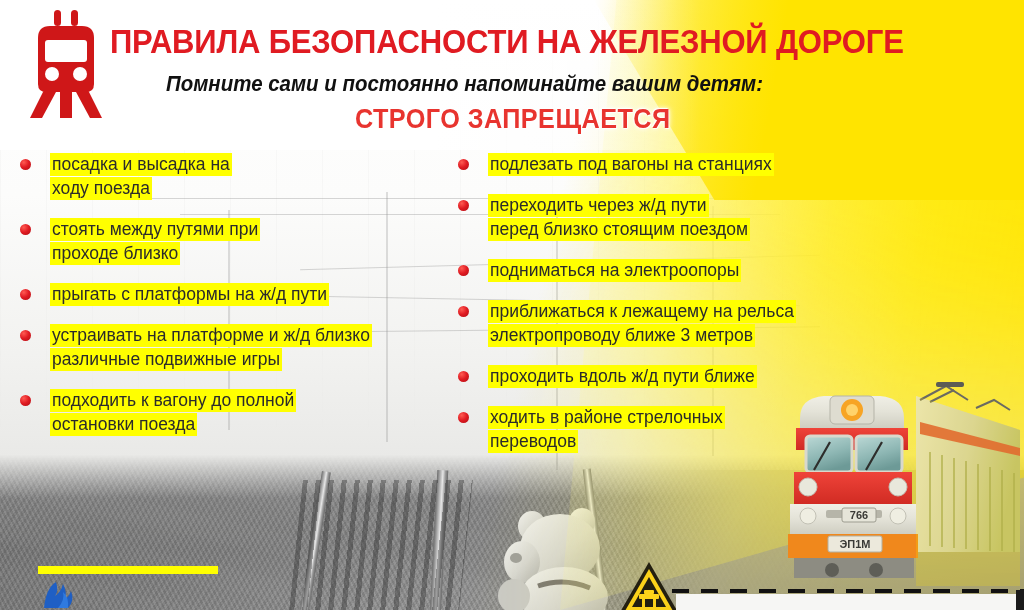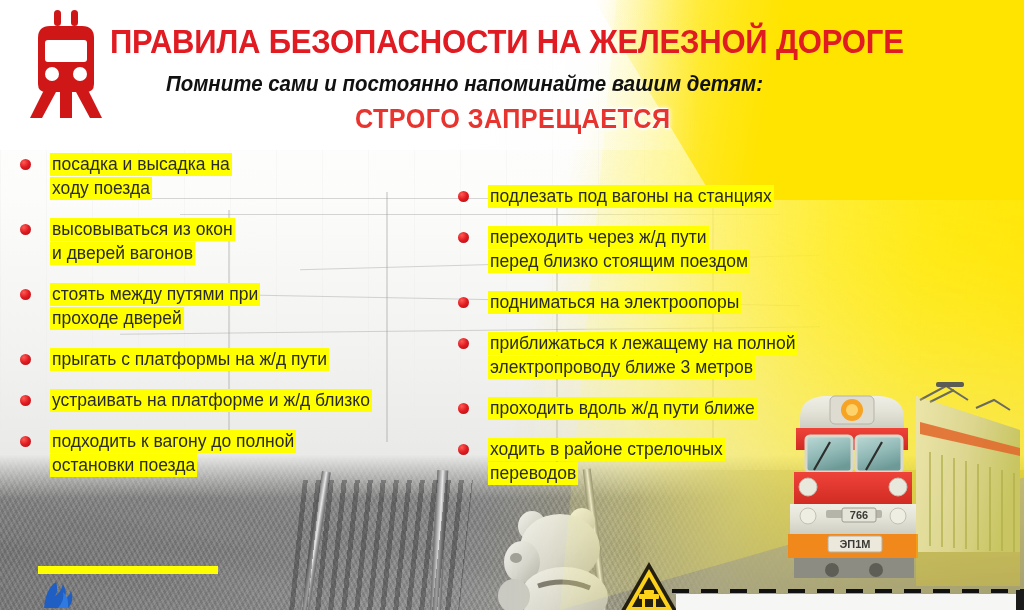--- a/index.html
+++ b/index.html
@@ -152,21 +152,21 @@
     white-space:nowrap;
     text-shadow:
        0 0 4px #ffffff, 0 0 7px #ffffff, 1px 1px 0 rgba(255,255,255,.9),
       -1px -1px 0 rgba(255,255,255,.9);
   }
 
   
   .columns { position:absolute; left:0; top:152px; width:1024px; height:440px; }
   .col { position:absolute; top:0; }
   .col-left  { left:14px;  width:440px; }
-  .col-right { left:452px; width:420px;margin-top:32px; }
+  .col-right { left:452px; width:420px; }
 
   .rule { position:relative; padding-left:28px; margin-bottom:17px; }
   .bullet {
     position:absolute; left:6px; top:7px;
     width:11px; height:11px; border-radius:50%;
     background:radial-gradient(circle at 34% 30%, #ff5a52 0%, #e01b22 48%, #ae0d13 100%);
   }
   .rule-line { display:block;padding-left:8px; }
   .rule-line span {
     background:#ffff00;
@@ -376,41 +376,35 @@
         <div class="rule">
           <span class="bullet"></span>
           <div>
             <span class="rule-line"><span>посадка и высадка на</span></span>
             <span class="rule-line"><span>ходу поезда</span></span>
           </div>
         </div>
         <div class="rule">
           <span class="bullet"></span>
           <div>
-            <span class="rule-line"><span>высовываться из окон</span></span>
-            <span class="rule-line"><span>и дверей вагонов</span></span>
-          </div>
-        </div>
-        <div class="rule">
-          <span class="bullet"></span>
-          <div>
             <span class="rule-line"><span>стоять между путями при</span></span>
-            <span class="rule-line"><span>проходе дверей</span></span>
+            <span class="rule-line"><span>проходе близко</span></span>
           </div>
         </div>
         <div class="rule">
           <span class="bullet"></span>
           <div>
             <span class="rule-line"><span>прыгать с платформы на ж/д пути</span></span>
           </div>
         </div>
         <div class="rule">
           <span class="bullet"></span>
           <div>
             <span class="rule-line"><span>устраивать на платформе и ж/д близко</span></span>
+            <span class="rule-line"><span>различные подвижные игры</span></span>
           </div>
         </div>
         <div class="rule">
           <span class="bullet"></span>
           <div>
             <span class="rule-line"><span>подходить к вагону до полной</span></span>
             <span class="rule-line"><span>остановки поезда</span></span>
           </div>
         </div>
       </div>
@@ -430,21 +424,21 @@
         </div>
         <div class="rule">
           <span class="bullet"></span>
           <div>
             <span class="rule-line"><span>подниматься на электроопоры</span></span>
           </div>
         </div>
         <div class="rule">
           <span class="bullet"></span>
           <div>
-            <span class="rule-line"><span>приближаться к лежащему на полной</span></span>
+            <span class="rule-line"><span>приближаться к лежащему на рельса</span></span>
             <span class="rule-line"><span>электропроводу ближе 3 метров</span></span>
           </div>
         </div>
         <div class="rule">
           <span class="bullet"></span>
           <div>
             <span class="rule-line"><span>проходить вдоль ж/д пути ближе</span></span>
           </div>
         </div>
         <div class="rule">

